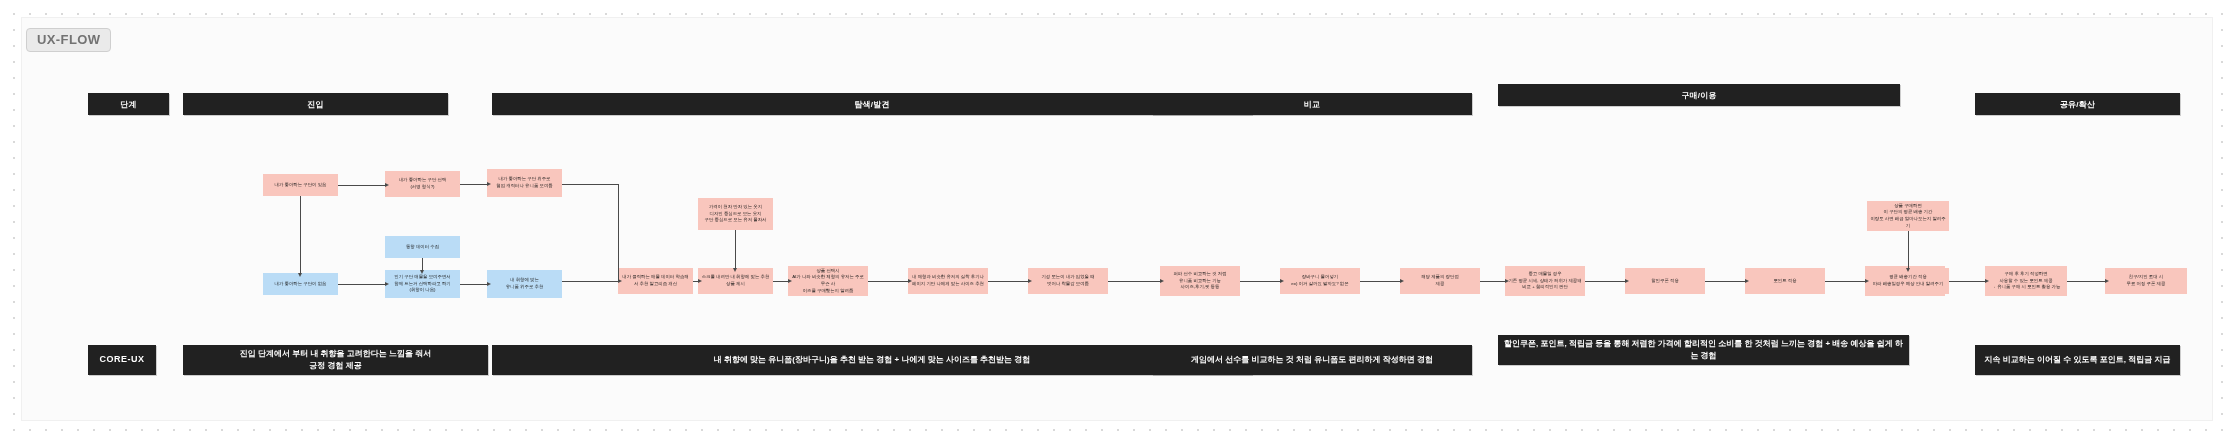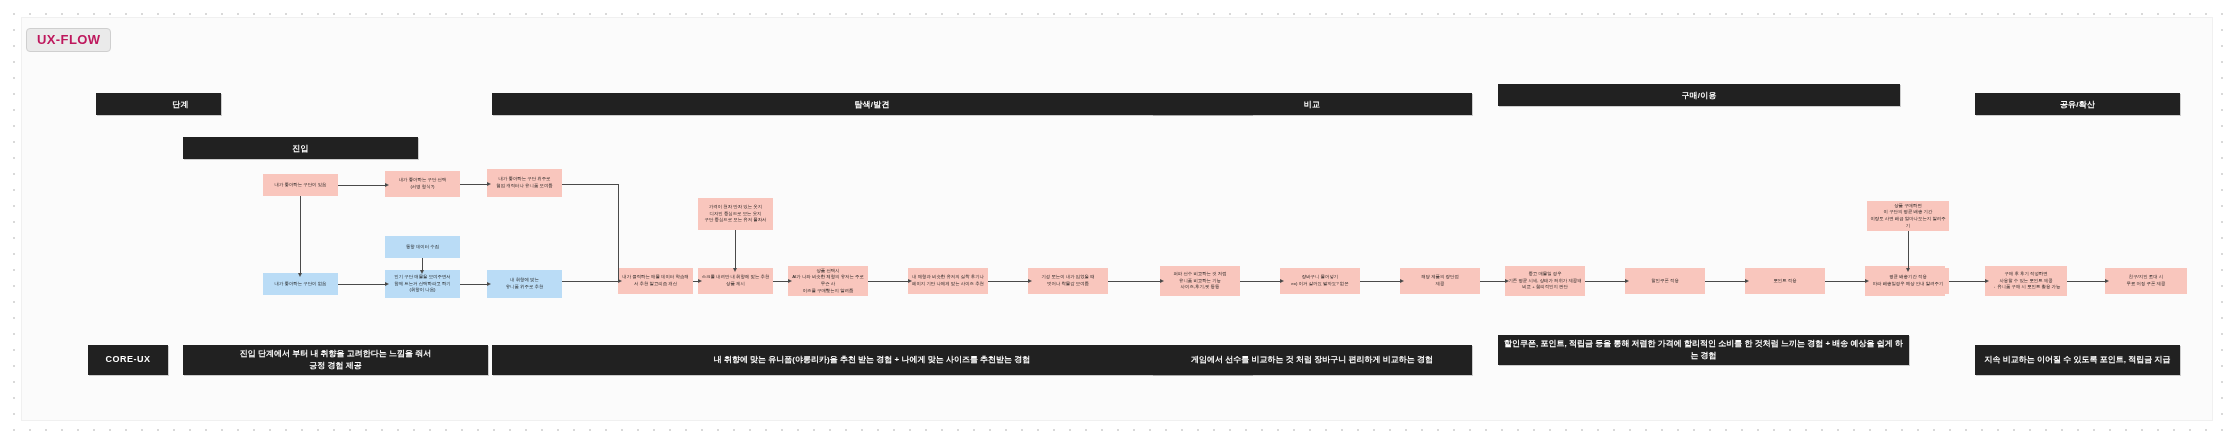--- a/index.html
+++ b/index.html
@@ -41,21 +41,21 @@
     position: absolute;
     left: 26px;
     top: 28px;
     padding: 4px 10px 5px 10px;
     background: #eaeaea;
     border: 1px solid #cfcfcf;
     border-radius: 4px;
     font-size: 13px;
     font-weight: bold;
     letter-spacing: 0.4px;
-    color: #be185d;
+    color: #737373;
     line-height: 1;
   }
 
   
   .stage-bar {
     position: absolute;
     height: 22px;
     background: #212121;
     color: #ffffff;
     font-size: 8px;
@@ -132,22 +132,22 @@
 </style>
 </head>
 <body>
 
 <div id="canvas">
   <div id="board"></div>
 
   <div id="frame-title">UX-FLOW</div>
 
   <div id="stage-bars">
-      <div class="stage-bar" style="left: 96px; top: 93px; width: 81px; padding-left: 44px;">단계</div>
-      <div class="stage-bar" style="left: 183px; top: 93px; width: 235px; margin-top: 44px;">진입</div>
+      <div class="stage-bar" style="left: 88px; top: 93px; width: 81px;">단계</div>
+      <div class="stage-bar" style="left: 183px; top: 93px; width: 265px;">진입</div>
       <div class="stage-bar" style="left: 492px; top: 93px; width: 760px;">탐색/발견</div>
       <div class="stage-bar" style="left: 1152px; top: 93px; width: 320px;">비교</div>
       <div class="stage-bar" style="left: 1498px; top: 84px; width: 402px;">구매/이용</div>
       <div class="stage-bar" style="left: 1975px; top: 93px; width: 205px;">공유/확산</div>
     </div>
   <div id="flow-layer">
       <div class="node pink" style="left: 263px; top: 174px; width: 75px; height: 22px;">내가 좋아하는 구단이 있음</div>
       <div class="node pink" style="left: 385px; top: 171px; width: 75px; height: 26px;">내가 좋아하는 구단 선택
 (서명 형식?)</div>
       <div class="node pink" style="left: 487px; top: 169px; width: 75px; height: 28px;">내가 좋아하는 구단 위주로
@@ -241,21 +241,21 @@
       <div class="conn v" style="left: 422px; top: 258px; height: 12px;"></div>
       <div class="arrow-d" style="left: 420px; top: 270px;"></div>
       <div class="conn v" style="left: 735px; top: 230px; height: 38px;"></div>
       <div class="arrow-d" style="left: 733px; top: 268px;"></div>
       <div class="conn v" style="left: 1908px; top: 231px; height: 37px;"></div>
       <div class="arrow-d" style="left: 1906px; top: 268px;"></div>
       <div class="conn h" style="left: 562px; top: 184px; width: 56px;"></div>
       <div class="conn v" style="left: 618px; top: 184px; height: 97px;"></div>
     </div>
   <div id="core-bars">
-      <div class="core-bar label-chip" style="left: 88px; top: 345px; width: 80px;">CORE-UX</div>
+      <div class="core-bar label-chip" style="left: 88px; top: 345px; width: 68px;">CORE-UX</div>
       <div class="core-bar" style="left: 183px; top: 345px; width: 305px; white-space: pre-line;">진입 단계에서 부터 내 취향을 고려한다는 느낌을 줘서
 긍정 경험 제공</div>
-      <div class="core-bar" style="left: 492px; top: 345px; width: 760px; white-space: pre-line;">내 취향에 맞는 유니폼(야롱리카)을 추천 받는 경험 + 나에게 맞는 사이즈를 추천받는 경험</div>
-      <div class="core-bar" style="left: 1152px; top: 345px; width: 320px; white-space: pre-line;">게임에서 선수를 비교하는 것 처럼 장바구니 편리하게 비교하는 경험</div>
+      <div class="core-bar" style="left: 492px; top: 345px; width: 760px; white-space: pre-line;">내 취향에 맞는 유니폼(장바구니)을 추천 받는 경험 + 나에게 맞는 사이즈를 추천받는 경험</div>
+      <div class="core-bar" style="left: 1152px; top: 345px; width: 320px; white-space: pre-line;">게임에서 선수를 비교하는 것 처럼 유니폼도 편리하게 작성하면 경험</div>
       <div class="core-bar" style="left: 1498px; top: 335px; width: 411px; white-space: pre-line;">할인쿠폰, 포인트, 적립금 등을 통해 저렴한 가격에 합리적인 소비를 한 것처럼 느끼는 경험 + 배송 예상을 쉽게 하는 경험</div>
       <div class="core-bar" style="left: 1975px; top: 345px; width: 205px; white-space: pre-line;">지속 비교하는 이어질 수 있도록 포인트, 적립금 지급</div>
     </div>
 </div>
 
 </body></html>

